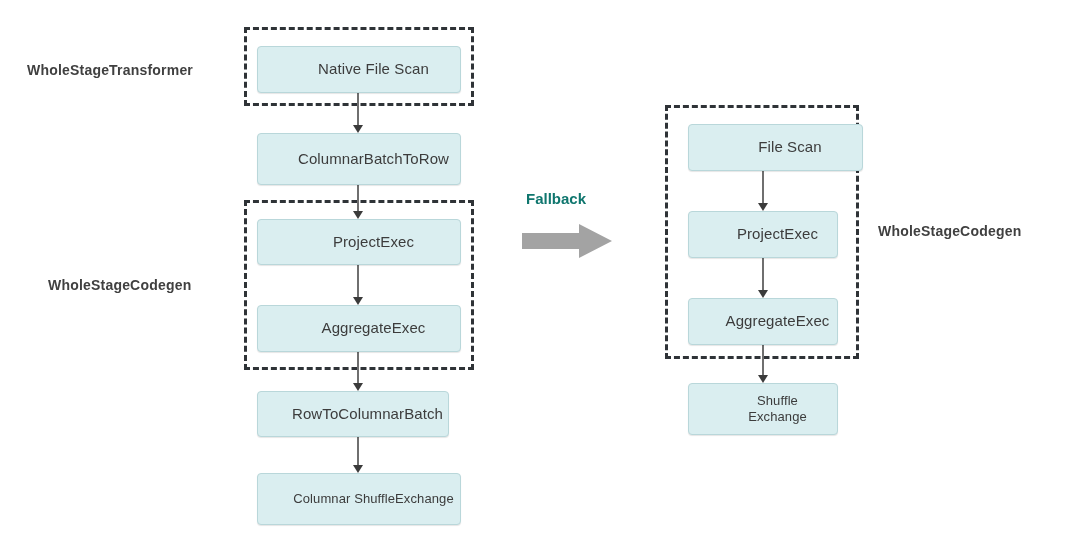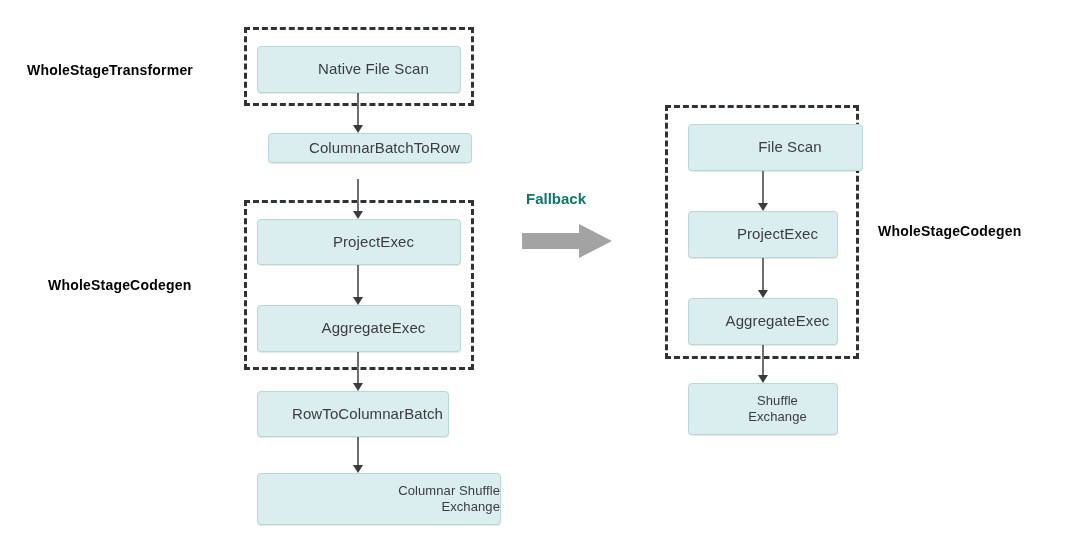--- a/index.html
+++ b/index.html
@@ -67,21 +67,21 @@
     width: 0;
     height: 0;
     border-left: 5px solid transparent;
     border-right: 5px solid transparent;
     border-top: 8px solid #3b3b3b;
   }
 
   
   .caption {
     position: absolute;
-    color: #000000;
+    color: #404040;
     font-size: 14px;
     font-weight: bold;
     letter-spacing: .2px;
     white-space: nowrap;
     z-index: 4;
   }
 
   
   .fallback-label {
     position: absolute;
@@ -111,21 +111,21 @@
 
   <div class="node" style="left:257px; top:46px; width:204px; height:47px;">
     <span>Native File Scan</span>
   </div>
 
   <div class="conn" style="left:348px; top:93px; width:20px; height:40px;">
     <div class="shaft" style="height:32px;"></div>
     <div class="head"></div>
   </div>
 
-  <div class="node" style="left:268px; top:133px; width:204px; height:30px;">
+  <div class="node" style="left:257px; top:133px; width:204px; height:52px;">
     <span>ColumnarBatchToRow</span>
   </div>
 
   <div class="conn" style="left:348px; top:179px; width:20px; height:40px;">
     <div class="shaft" style="height:32px;"></div>
     <div class="head"></div>
   </div>
 
   <div class="node" style="left:257px; top:219px; width:204px; height:46px;">
     <span>ProjectExec</span>
@@ -147,21 +147,21 @@
 
   <div class="node" style="left:257px; top:391px; width:192px; height:46px;">
     <span>RowToColumnarBatch</span>
   </div>
 
   <div class="conn" style="left:348px; top:437px; width:20px; height:36px;">
     <div class="shaft" style="height:28px;"></div>
     <div class="head"></div>
   </div>
 
-  <div class="node two-line" style="left:257px; top:473px; width:244px; height:52px; flex-direction:column;align-items:flex-end;">
+  <div class="node two-line" style="left:257px; top:473px; width:204px; height:52px; flex-direction:row;">
     <span>Columnar Shuffle</span>
     <span>Exchange</span>
   </div>
 
   <div class="fallback-label" style="left:526px; top:190px;">Fallback</div>
 
   <div class="fallback-arrow" style="left:522px; top:224px; width:92px; height:34px;">
     <svg width="92" height="34" viewBox="0 0 92 34" aria-hidden="true">
       <polygon points="0,9 57,9 57,0 90,17 57,34 57,25 0,25" fill="#a3a3a3"></polygon>
     </svg>

